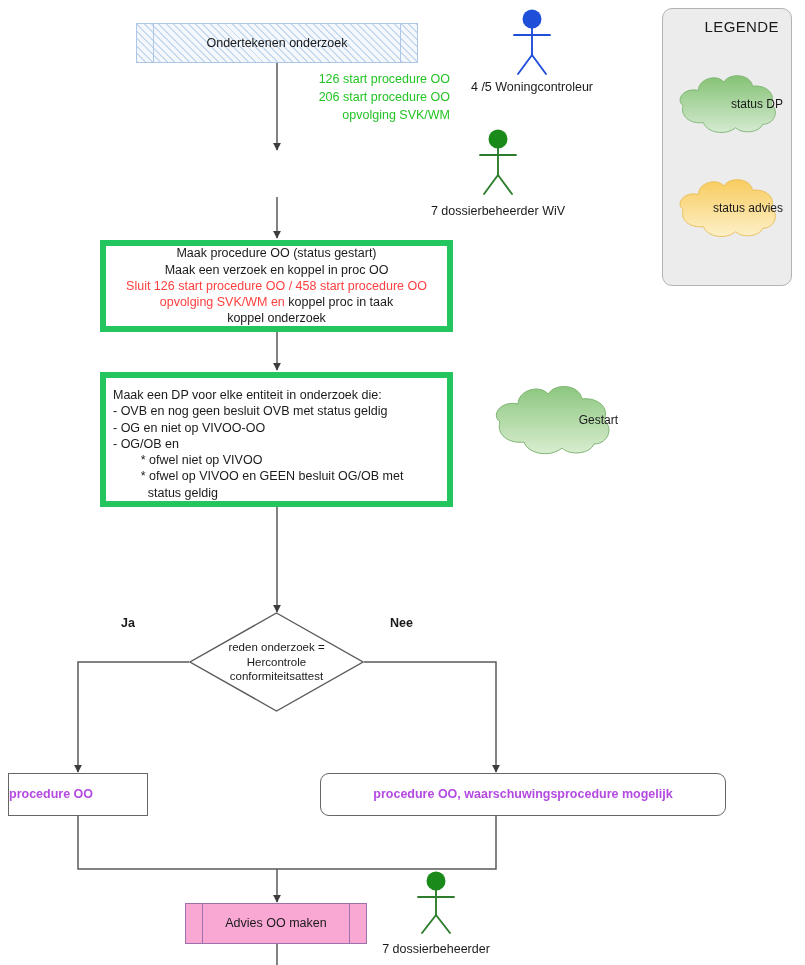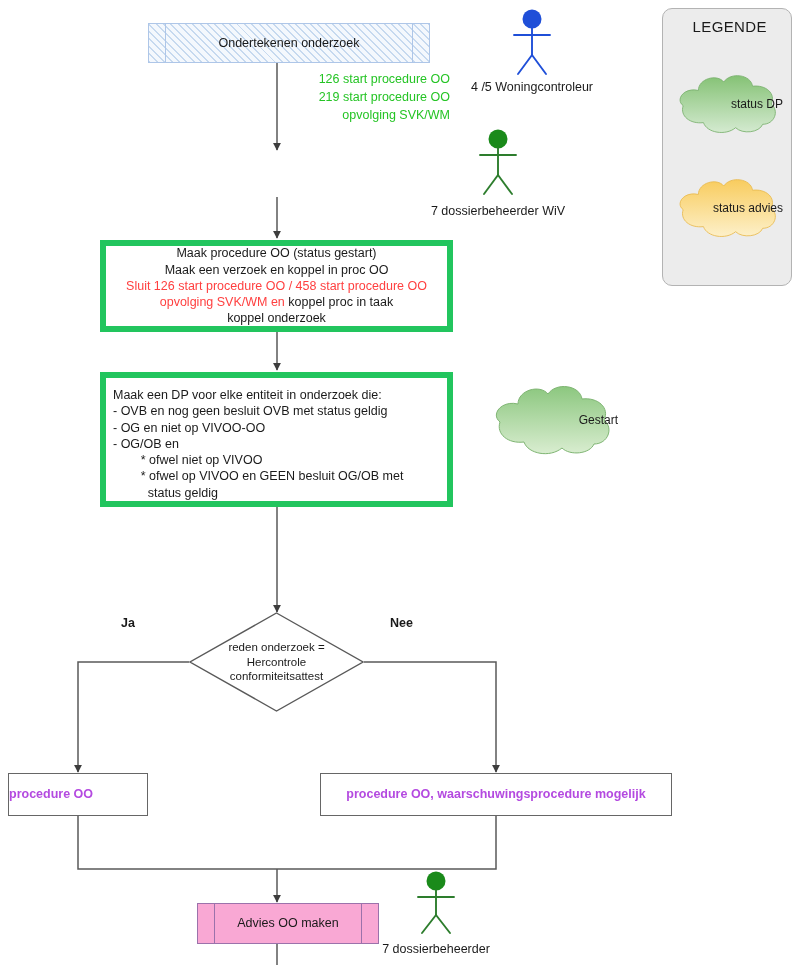--- a/index.html
+++ b/index.html
@@ -30,21 +30,20 @@
     text-align: center;
     font-size: 12.5px;
     line-height: 1.3;
     color: #1a1a1a;
   }
 
   
   .subproc {
     border: 1px solid #888;
     background: #ffffff;
-    margin-left: 12px;
   }
   .subproc .bar-l, .subproc .bar-r {
     position: absolute; top: 0; bottom: 0;
     width: 1px; background: #888;
   }
   .subproc .bar-l { left: 16px; }
   .subproc .bar-r { right: 16px; }
 
   
   #node-ondertekenen {
@@ -142,21 +141,21 @@
 
   
   #legend {
     position: absolute;
     border: 1px solid #b3b3b3;
     border-radius: 10px;
     background: #ececec;
   }
   #legend .legend-title {
     position: absolute;
-    right: 24px; top: 9px;
+    right: 12px; top: 9px;
     font-size: 15px;
     color: #1a1a1a;
     letter-spacing: 0.4px;
   }
   .cloud-wrap { position: absolute; }
   .cloud-wrap .cloud-label {
     position: absolute;
     left: 0; right: 0;
     top: 50%;
     transform: translateY(-50%);
@@ -203,21 +202,21 @@
   </svg>
 
   <div class="node subproc" id="node-ondertekenen" style="left:136px; top:23px; width:282px; height:40px;">
     <span class="bar-l"></span>
     <span class="bar-r"></span>
     <span class="lbl">Ondertekenen onderzoek</span>
   </div>
 
   <div class="green-note" style="left:300px; top:71px; width:150px;">
     <div>126 start procedure OO</div>
-    <div>219 start procedure OO</div>
+    <div>206 start procedure OO</div>
     <div>opvolging SVK/WM</div>
   </div>
 
 
   <div class="node proc" id="node-maak-procedure" style="left:100px; top:240px; width:353px; height:92px; flex-direction:column; justify-content:center;">
     <span>Maak procedure OO (status gestart)</span>
     <span>Maak een verzoek en koppel in proc OO</span>
     <span class="red-line">Sluit 126 start procedure OO / 458 start procedure OO</span>
     <span><span class="red-line">opvolging SVK/WM  en</span><span class="blk"> koppel proc in taak</span></span>
     <span>koppel onderzoek</span>
@@ -244,21 +243,21 @@
     </div>
   </div>
 
   <div class="edge-label" style="left:121px; top:616px;">Ja</div>
   <div class="edge-label" style="left:390px; top:616px;">Nee</div>
 
   <div class="node magenta-box pad-left" id="node-procedure-oo" style="left:8px; top:773px; width:140px; height:43px;">
     <span>procedure OO</span>
   </div>
 
-  <div class="node magenta-box" id="node-procedure-oo-waarschuwing" style="left:320px; top:773px; width:352px; height:43px;">
+  <div class="node magenta-box" id="node-procedure-oo-waarschuwing" style="left:320px; top:773px; width:406px; height:43px;border-radius:9px;">
     <span>procedure OO, waarschuwingsprocedure mogelijk</span>
   </div>
 
   <div class="node subproc" id="node-advies" style="left:185px; top:903px; width:182px; height:41px;">
     <span class="bar-l"></span>
     <span class="bar-r"></span>
     <span class="lbl">Advies OO maken</span>
   </div>
 
   <div class="actor" style="left:494px; top:8px; width:76px; height:88px;">

